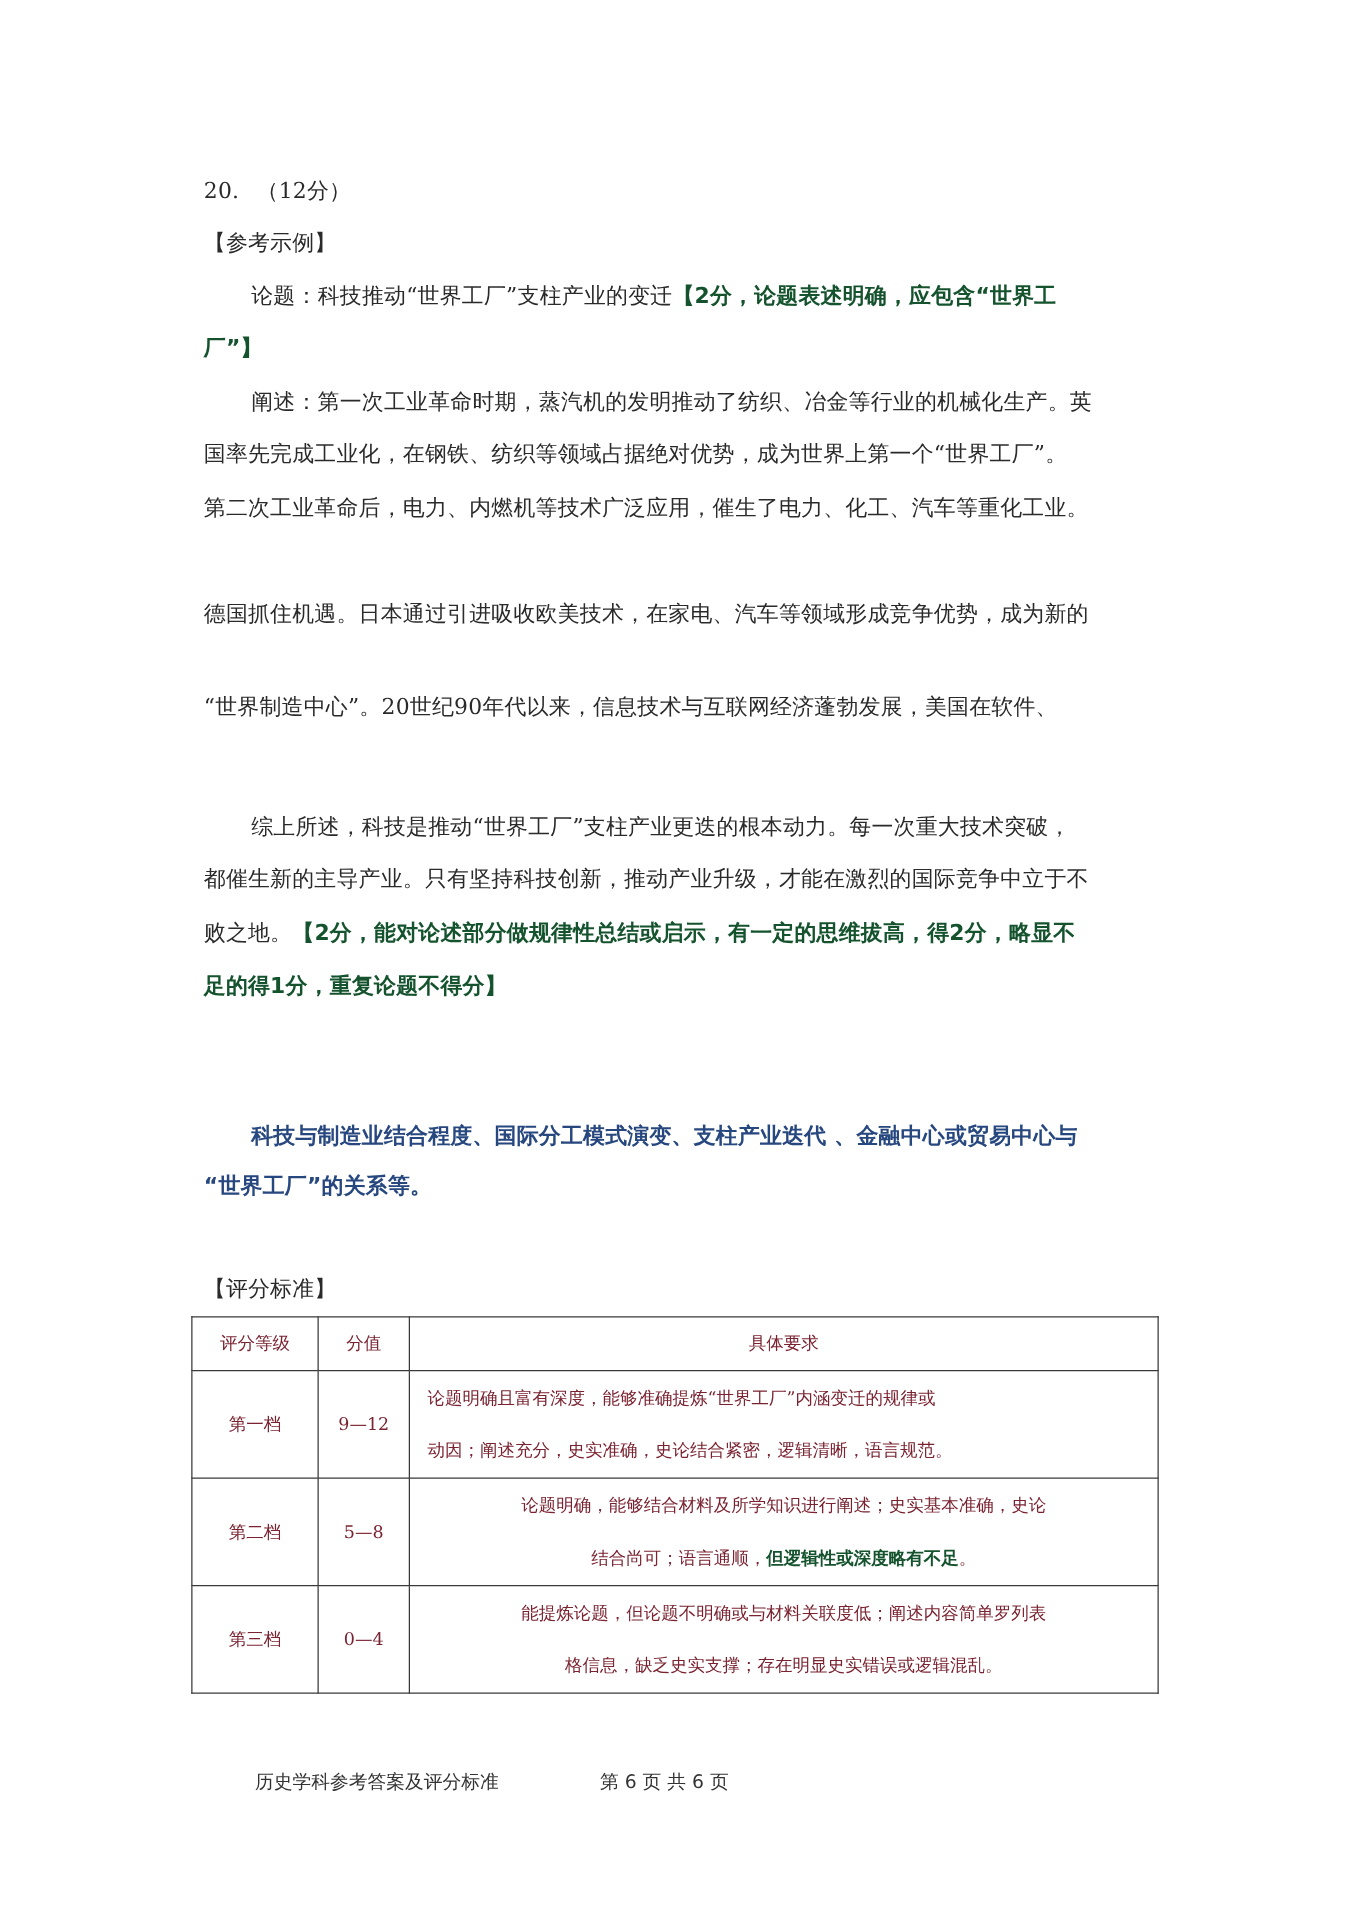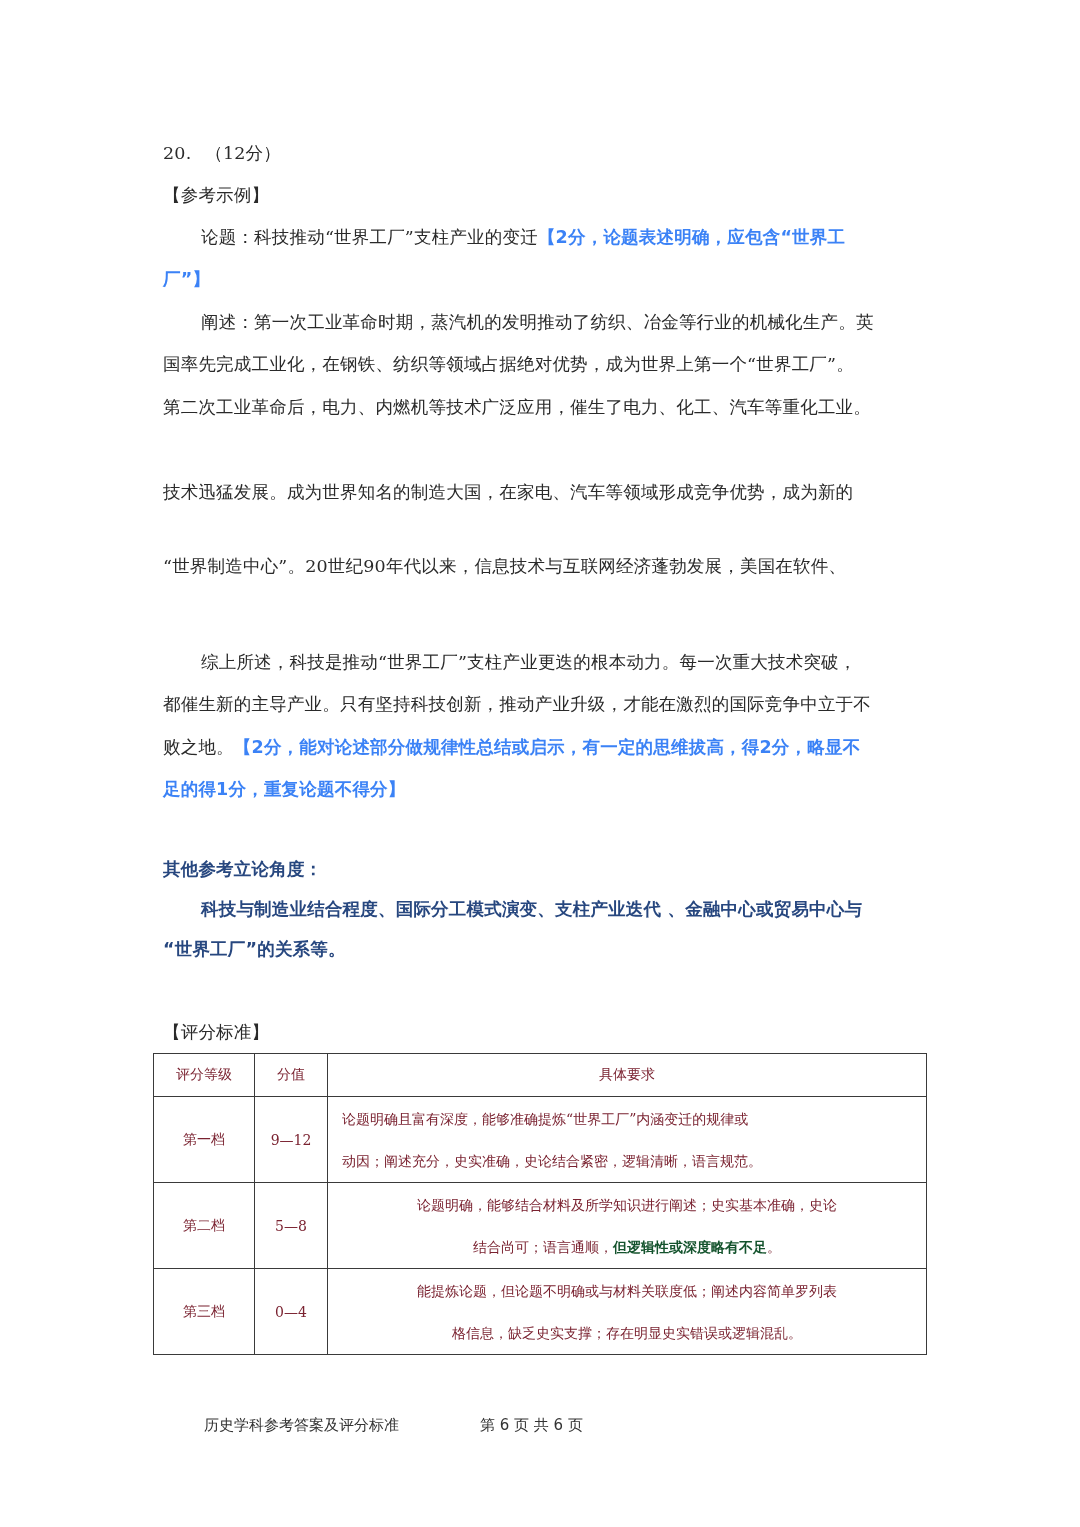--- a/index.html
+++ b/index.html
@@ -26,21 +26,21 @@
     position: absolute;
     left: 163px;
     width: 756px;
     font-size: 17.5px;
     line-height: 24px;
     white-space: nowrap;
     letter-spacing: 0.2px;
   }
   .indent { padding-left: 38px; }
   .red {
-    color: #3b82f6;
+    color: #14532d;
     font-weight: bold;
     font-family: "DejaVu Sans", "Liberation Sans", sans-serif;
     text-align: right;
   }
   .blue {
     color: #27477f;
     font-weight: bold;
     font-family: "DejaVu Sans", "Liberation Sans", sans-serif;
   }
 
@@ -104,33 +104,32 @@
   <div class="line indent" style="top:225px;">
     <span>论题：</span><span>科技推动“世界工厂”支柱产业的变迁</span><span class="red">【2分，论题表述明确，应包含“世界工</span>
   </div>
   <div class="line" style="top:267px;">
     <span class="red">厂”】</span>
   </div>
 
   <div class="line indent" style="top:310px;">阐述：第一次工业革命时期，蒸汽机的发明推动了纺织、冶金等行业的机械化生产。英</div>
   <div class="line" style="top:352px;">国率先完成工业化，在钢铁、纺织等领域占据绝对优势，成为世界上第一个“世界工厂”。</div>
   <div class="line" style="top:395px;">第二次工业革命后，电力、内燃机等技术广泛应用，催生了电力、化工、汽车等重化工业。</div>
-  <div class="line" style="top:480px;">技术迅猛发展。成为世界知名的制造大国，在家电、汽车等领域形成竞争优势，成为新的</div>
+  <div class="line" style="top:480px;">德国抓住机遇。日本通过引进吸收欧美技术，在家电、汽车等领域形成竞争优势，成为新的</div>
   <div class="line" style="top:554px;">“世界制造中心”。20世纪90年代以来，信息技术与互联网经济蓬勃发展，美国在软件、</div>
 
   <div class="line indent" style="top:650px;">综上所述，科技是推动“世界工厂”支柱产业更迭的根本动力。每一次重大技术突破，</div>
   <div class="line" style="top:692px;">都催生新的主导产业。只有坚持科技创新，推动产业升级，才能在激烈的国际竞争中立于不</div>
   <div class="line" style="top:735px;">
     <span>败之地。</span><span class="red">【2分，能对论述部分做规律性总结或启示，有一定的思维拔高，得2分，略显不</span>
   </div>
   <div class="line" style="top:777px;">
     <span class="red">足的得1分，重复论题不得分】</span>
   </div>
 
-  <div class="line blue" style="top:857px;">其他参考立论角度：</div>
   <div class="line indent blue" style="top:897px;">科技与制造业结合程度、国际分工模式演变、支柱产业迭代 、金融中心或贸易中心与</div>
   <div class="line blue" style="top:937px;">“世界工厂”的关系等。</div>
 
   <div class="line" style="top:1020px;">【评分标准】</div>
 
   <table class="rubric-table">
     <tbody>
         <tr>
       <th class="col-level">评分等级</th>
       <th class="col-score">分值</th>

